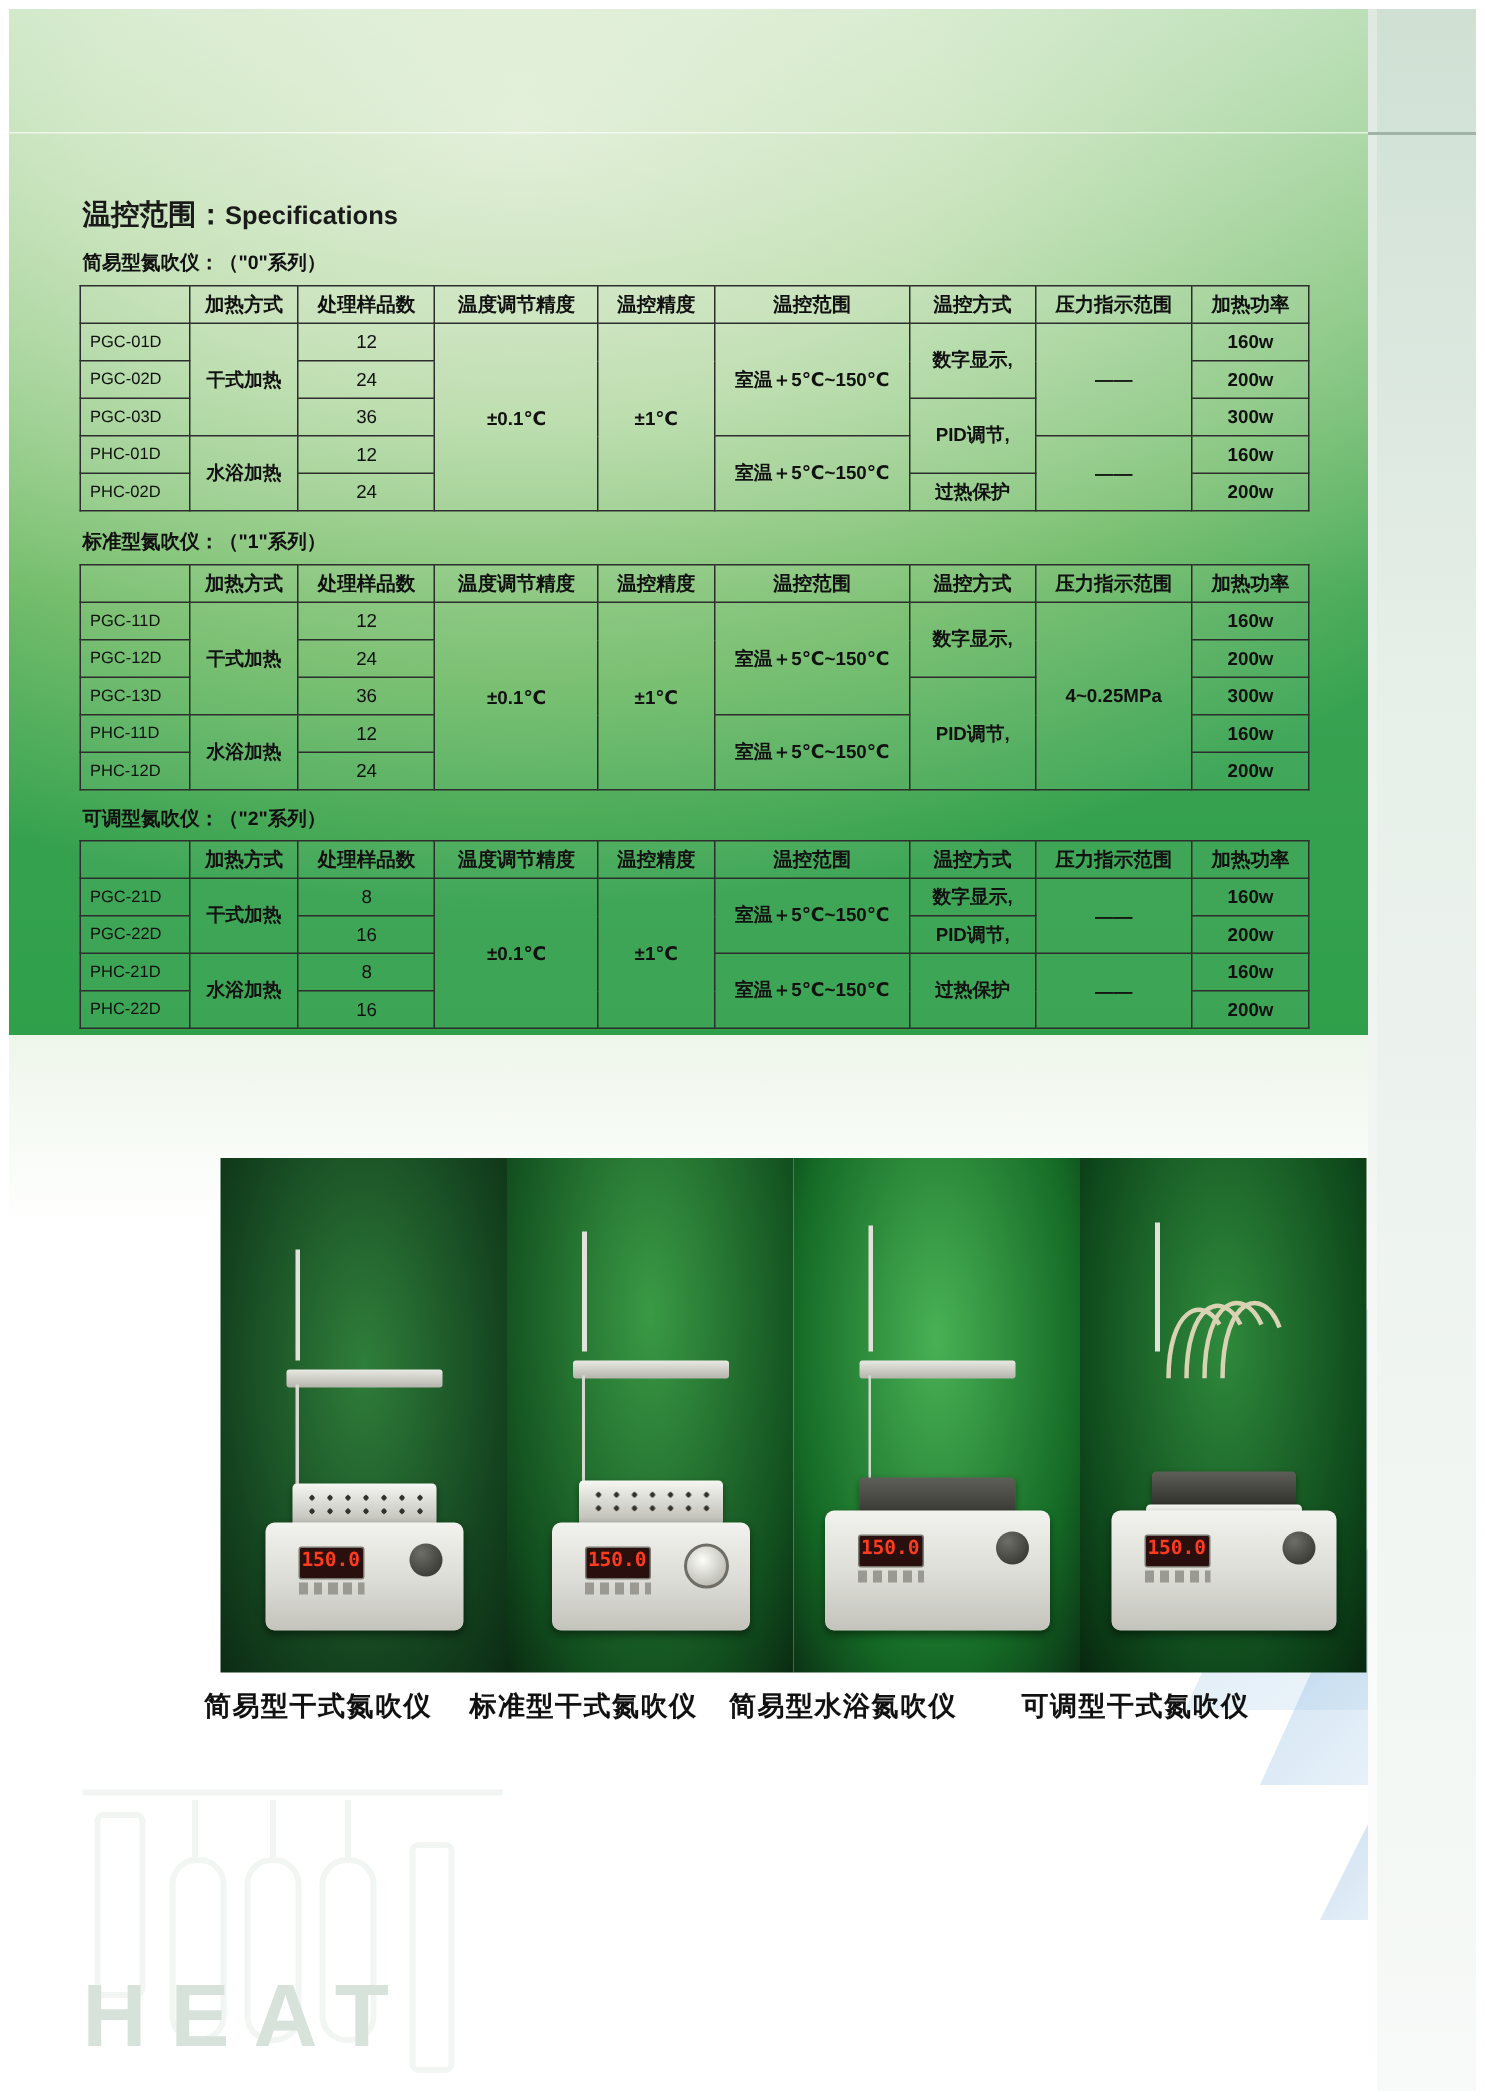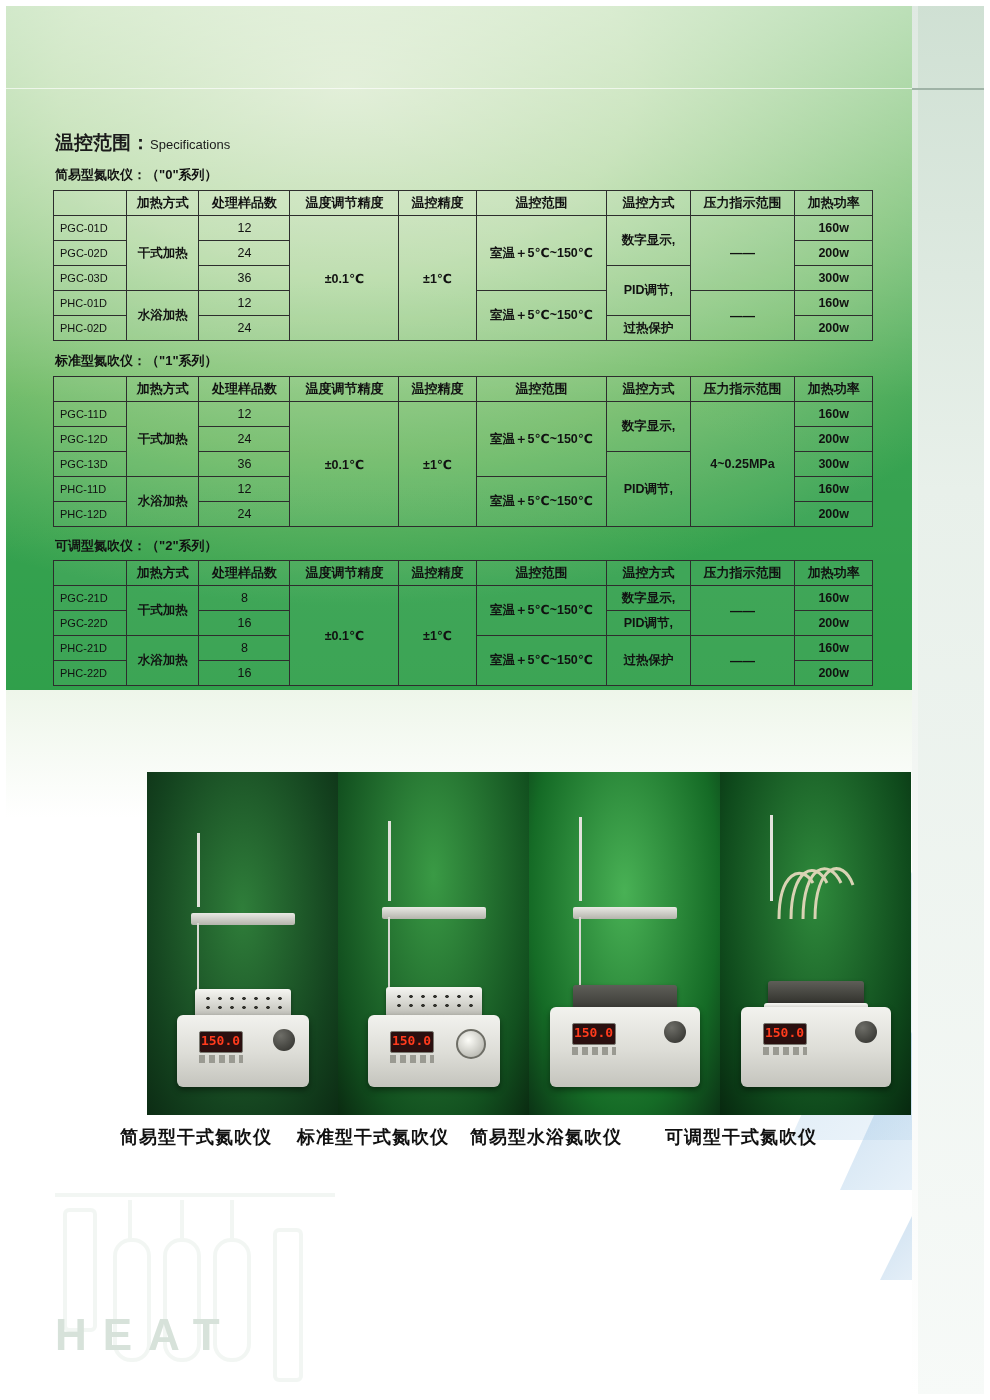--- a/index.html
+++ b/index.html
@@ -64,42 +64,42 @@
     clip-path:polygon(100% 0,100% 100%,0 100%);
   }
 
   
   .watermark{
     position:absolute;left:35px;top:1170px;width:360px;height:230px;
     opacity:0.35;
   }
   .wm-text{
     position:absolute;left:55px;top:1310px;
-    font-size:44px;letter-spacing:16px;color:#d7e2da;font-weight:bold;
+    font-size:59px;letter-spacing:16px;color:#d7e2da;font-weight:bold;
     font-family:"Liberation Sans",sans-serif;
   }
 
   
   .logo{position:absolute;left:55px;top:42px;width:320px;height:52px;}
   .logo-mark{position:absolute;left:0;top:0;width:62px;height:46px;}
   .logo-text{
     position:absolute;left:68px;top:3px;
     font-size:40px;font-weight:bold;color:#ffffff;letter-spacing:1px;
     font-family:"Liberation Sans",sans-serif;
     text-shadow:0 1px 1px rgba(0,0,0,0.18);
   }
   .logo-underline{
     position:absolute;left:0;top:64px;width:855px;height:2px;background:#ffffff;opacity:.85;
   }
 
   
   .spec-title{
     position:absolute;left:55px;top:130px;font-size:19px;color:#1a1a1a;font-weight:bold;
   }
-  .spec-title .en{font-weight:normal;font-size:13px;}
+  .spec-title .en{font-weight:bold;font-size:17px;}
   .series-label{
     position:absolute;font-size:13px;color:#111;font-weight:bold;
   }
 
   
   table.spec{
     position:absolute;
     border-collapse:collapse;
     font-size:12.5px;
     color:#111;
@@ -172,21 +172,21 @@
   .rods{
     position:absolute;bottom:196px;left:50%;transform:translateX(-50%);
     width:92px;height:70px;
     background-image:linear-gradient(90deg,#e2e2dc 0 3px,transparent 3px 14px);
   }
   .tubes-cur{
     position:absolute;bottom:196px;left:50%;transform:translateX(-50%);
     width:110px;height:76px;
   }
 
-  .captions{position:absolute;left:105px;top:1125px;width:790px;height:34px;}
+  .captions{position:absolute;left:121px;top:1125px;width:790px;height:34px;}
   .cap{
     position:absolute;font-size:18px;font-weight:bold;color:#111;
     font-family:"Liberation Sans",sans-serif;letter-spacing:1px;
   }
 </style>
 </head>
 <body>
 
 <div class="page">
   <div class="greenfield"></div>

